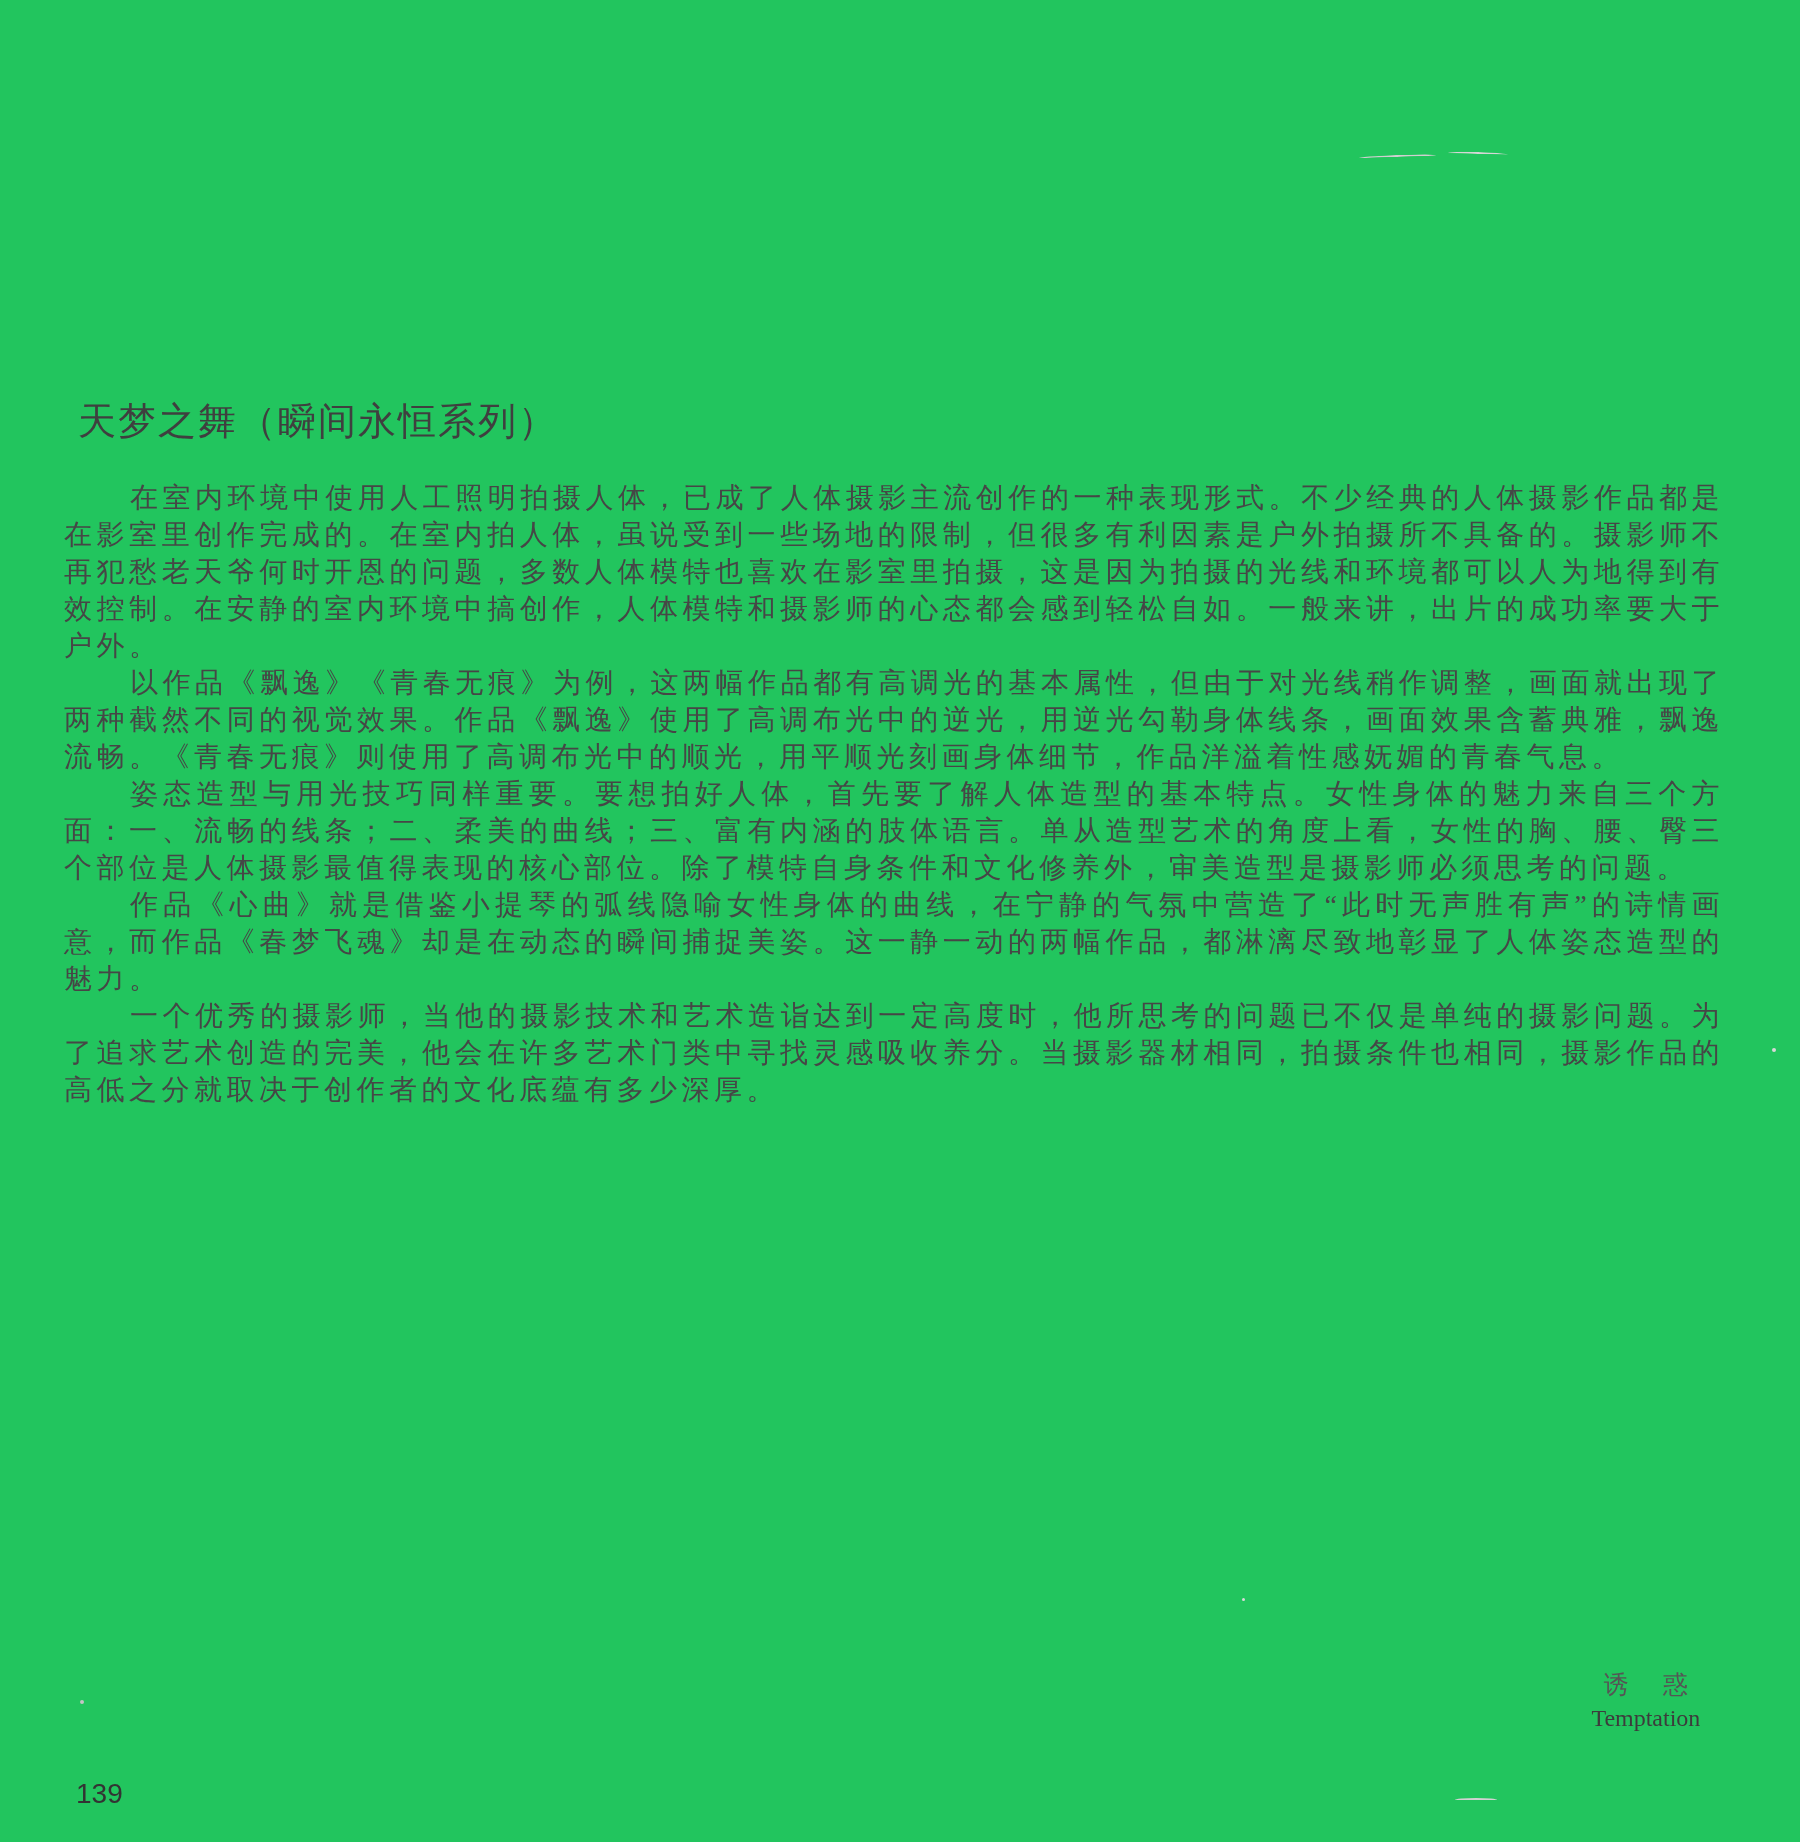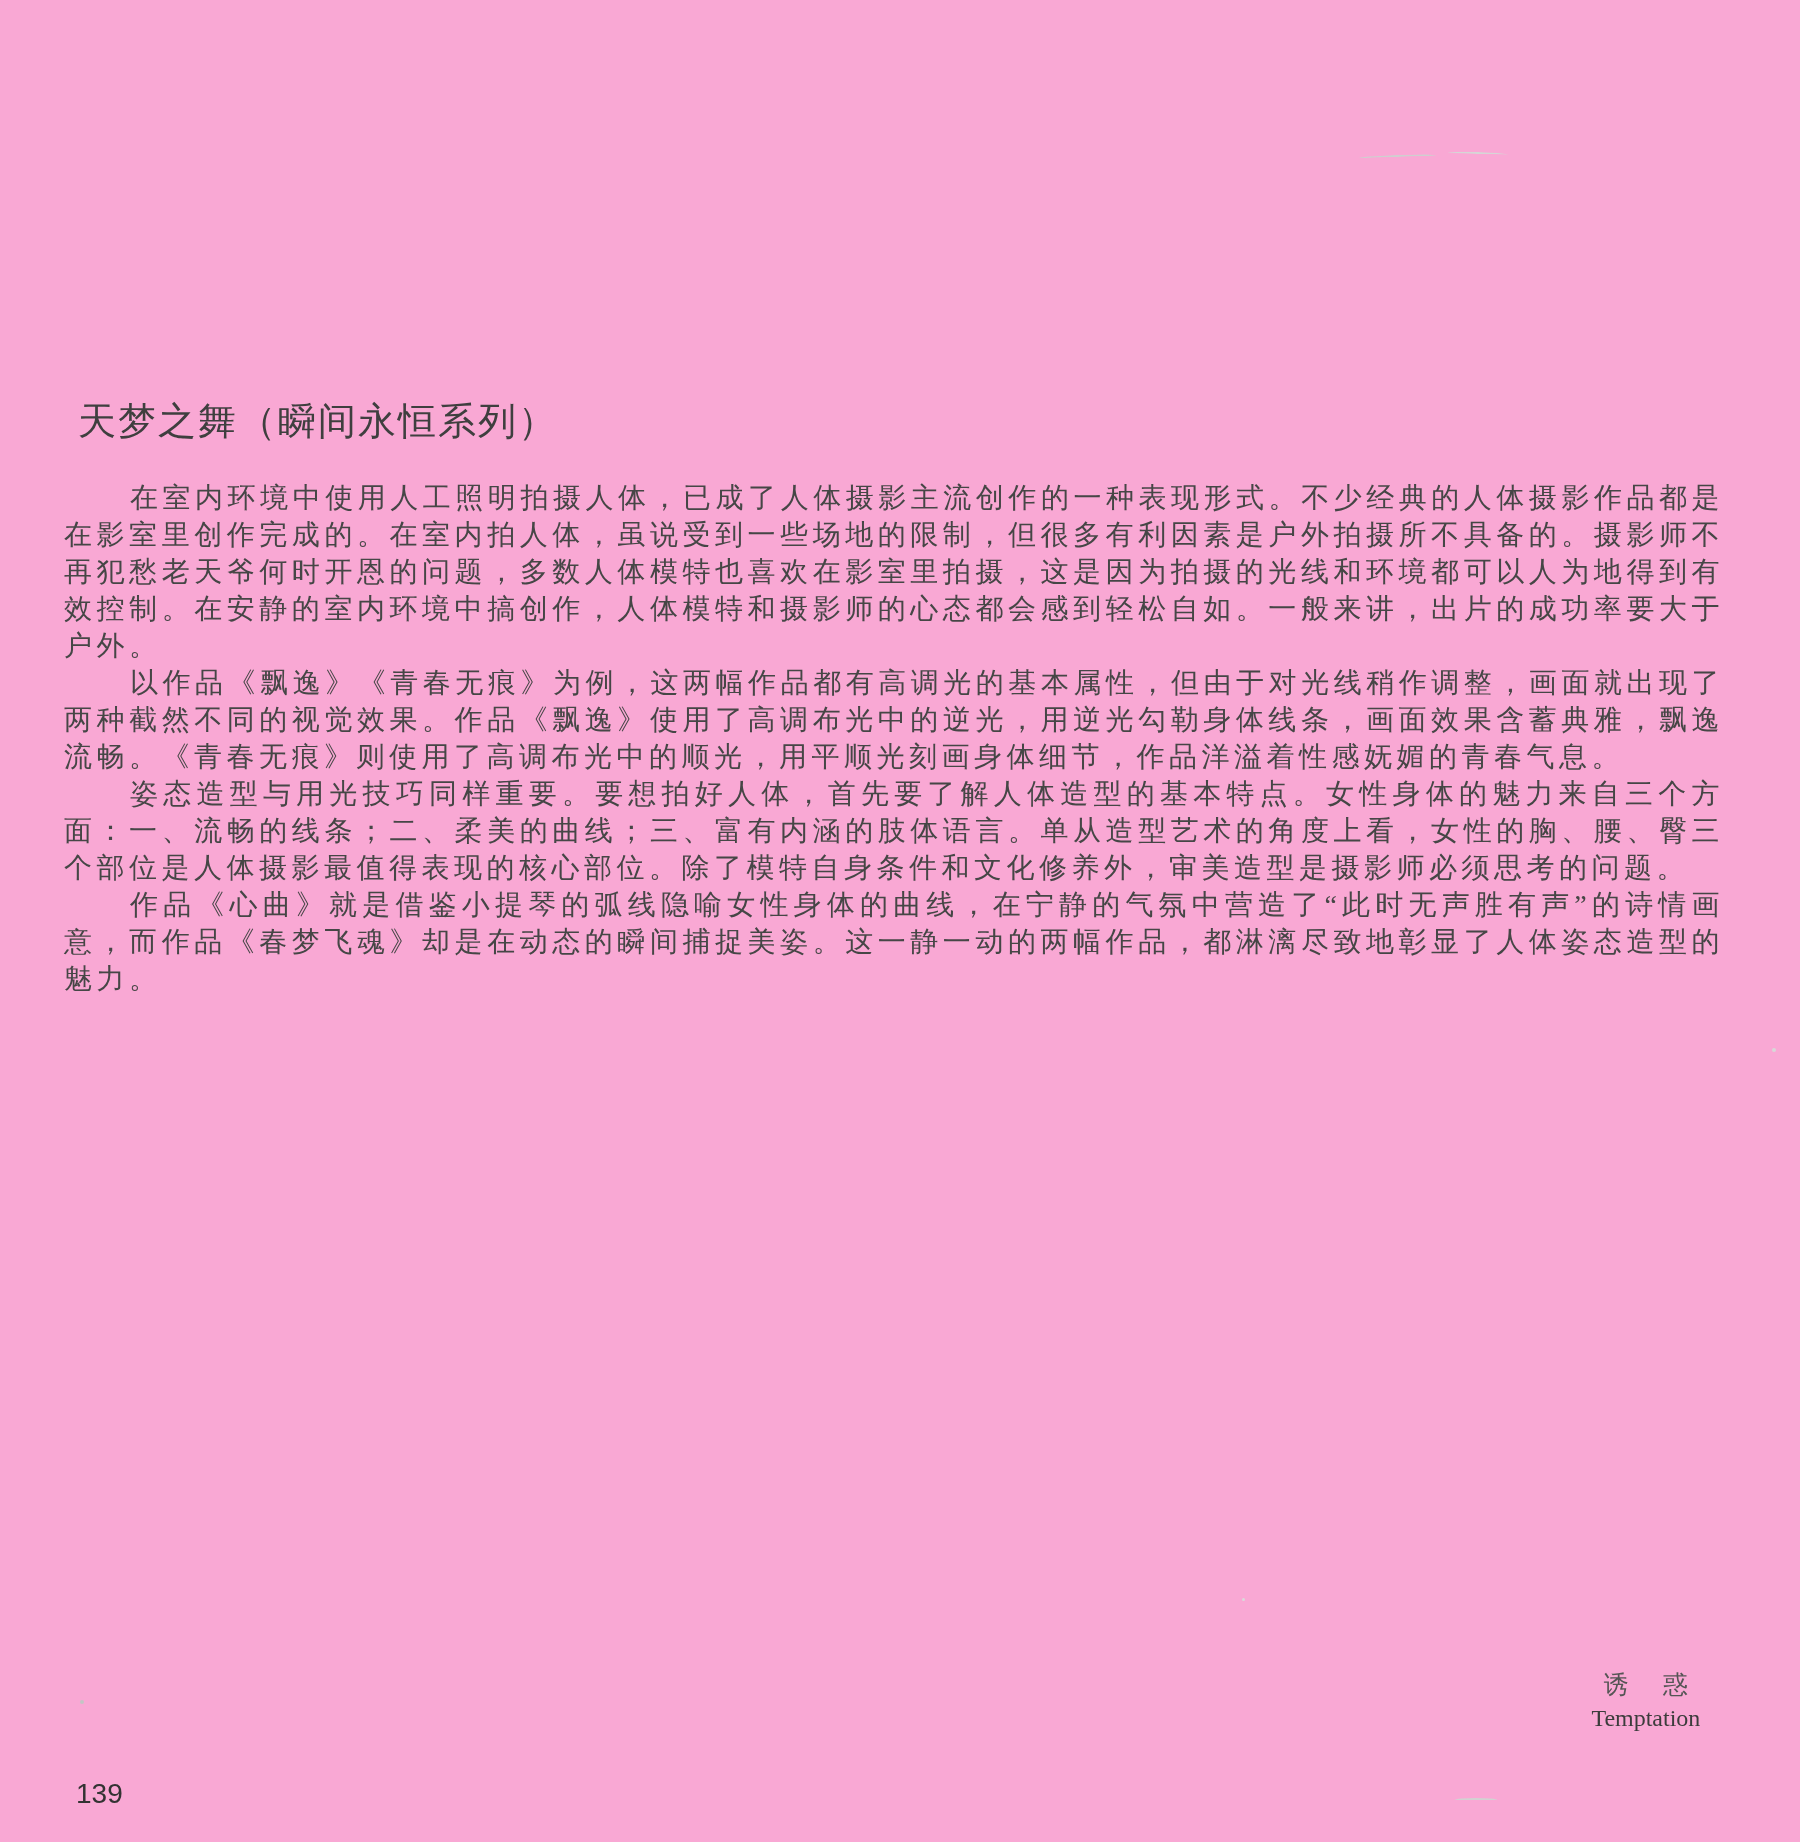--- a/index.html
+++ b/index.html
@@ -5,21 +5,21 @@
   html, body {
     margin: 0;
     padding: 0;
     background: #e9e9e9;
   }
   .sheet {
     position: relative;
     width: 1800px;
     height: 1842px;
     margin: 0 auto;
-    background: #f9a8d4;
+    background: #22c55e;
     overflow: hidden;
     font-family: "Liberation Serif", "DejaVu Serif", serif;
   }
   
   .scan-artifact {
     position: absolute;
     pointer-events: none;
   }
   .squiggle {
     border-top: 2px solid #c9c9c9;
@@ -106,20 +106,21 @@
   <div class="scan-artifact dot d2"></div>
   <div class="scan-artifact dot d3"></div>
 
   <h1 class="title">天梦之舞（瞬间永恒系列）</h1>
 
   <div class="body-text">
     <p>在室内环境中使用人工照明拍摄人体，已成了人体摄影主流创作的一种表现形式。不少经典的人体摄影作品都是在影室里创作完成的。在室内拍人体，虽说受到一些场地的限制，但很多有利因素是户外拍摄所不具备的。摄影师不再犯愁老天爷何时开恩的问题，多数人体模特也喜欢在影室里拍摄，这是因为拍摄的光线和环境都可以人为地得到有效控制。在安静的室内环境中搞创作，人体模特和摄影师的心态都会感到轻松自如。一般来讲，出片的成功率要大于户外。</p>
     <p>以作品《飘逸》《青春无痕》为例，这两幅作品都有高调光的基本属性，但由于对光线稍作调整，画面就出现了两种截然不同的视觉效果。作品《飘逸》使用了高调布光中的逆光，用逆光勾勒身体线条，画面效果含蓄典雅，飘逸流畅。《青春无痕》则使用了高调布光中的顺光，用平顺光刻画身体细节，作品洋溢着性感妩媚的青春气息。</p>
     <p>姿态造型与用光技巧同样重要。要想拍好人体，首先要了解人体造型的基本特点。女性身体的魅力来自三个方面：一、流畅的线条；二、柔美的曲线；三、富有内涵的肢体语言。单从造型艺术的角度上看，女性的胸、腰、臀三个部位是人体摄影最值得表现的核心部位。除了模特自身条件和文化修养外，审美造型是摄影师必须思考的问题。</p>
     <p>作品《心曲》就是借鉴小提琴的弧线隐喻女性身体的曲线，在宁静的气氛中营造了“此时无声胜有声”的诗情画意，而作品《春梦飞魂》却是在动态的瞬间捕捉美姿。这一静一动的两幅作品，都淋漓尽致地彰显了人体姿态造型的魅力。</p>
+    <p>一个优秀的摄影师，当他的摄影技术和艺术造诣达到一定高度时，他所思考的问题已不仅是单纯的摄影问题。为了追求艺术创造的完美，他会在许多艺术门类中寻找灵感吸收养分。当摄影器材相同，拍摄条件也相同，摄影作品的高低之分就取决于创作者的文化底蕴有多少深厚。</p>
   </div>
 
   <div class="footer-right">
     <div class="cn">诱 惑</div>
     <div class="en">Temptation</div>
   </div>
 
   <div class="page-number">139</div>
 
 </div>

